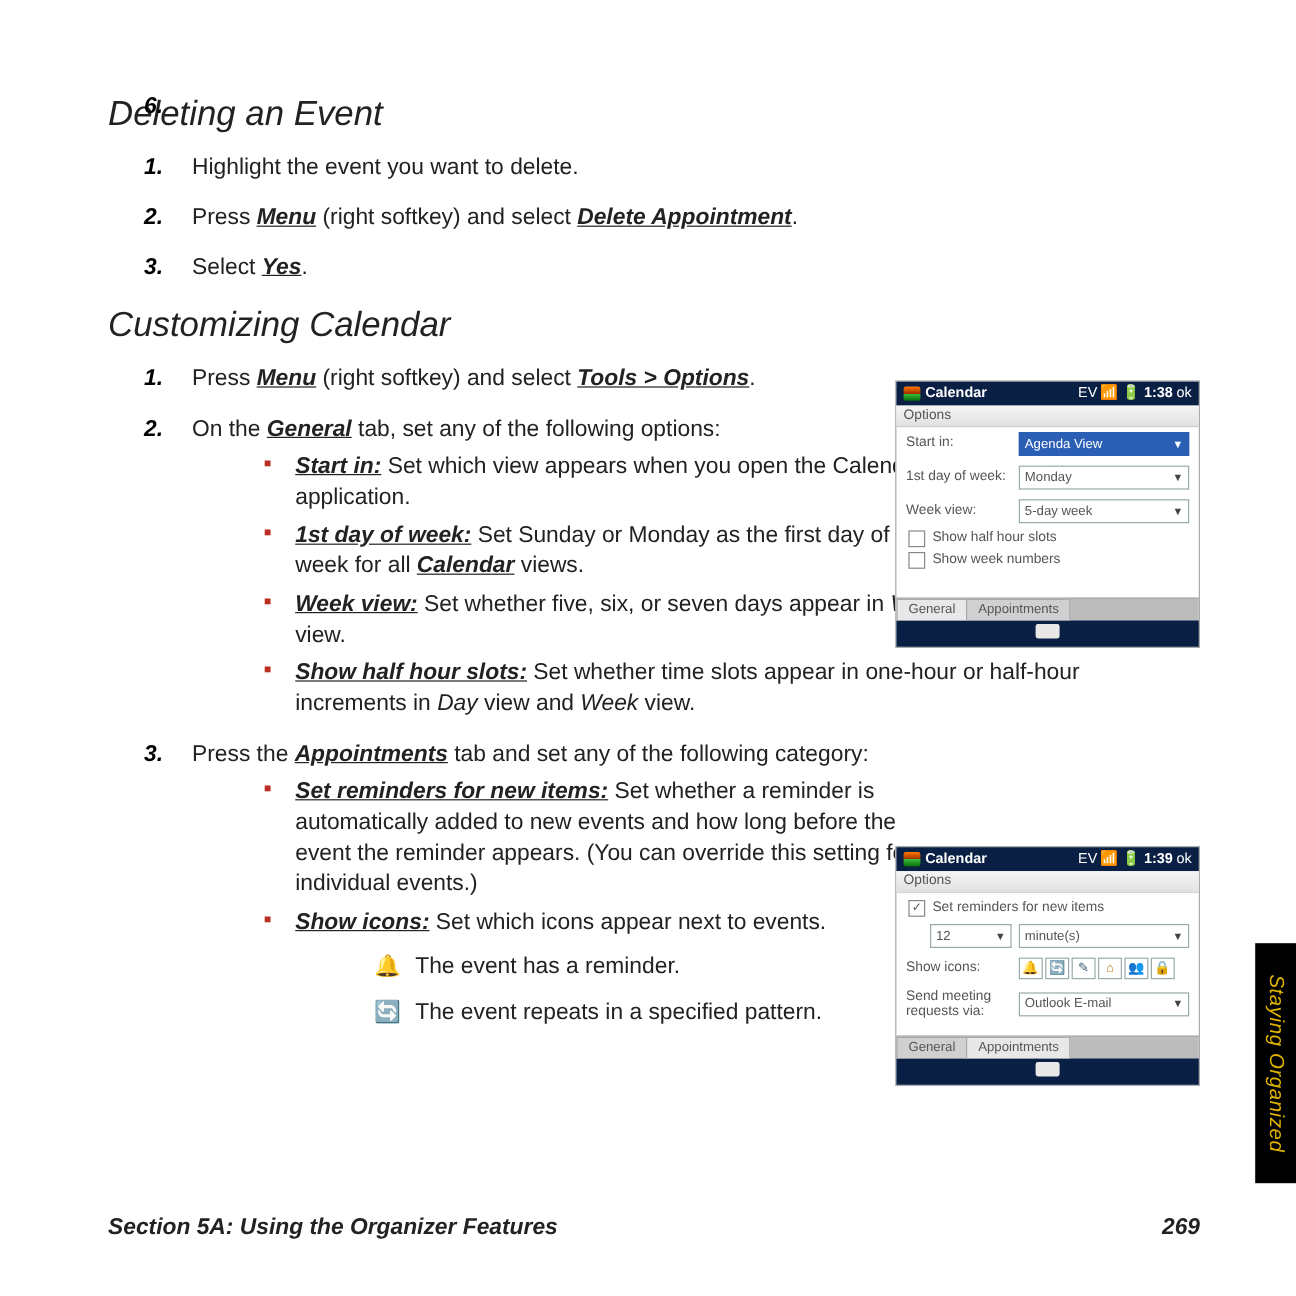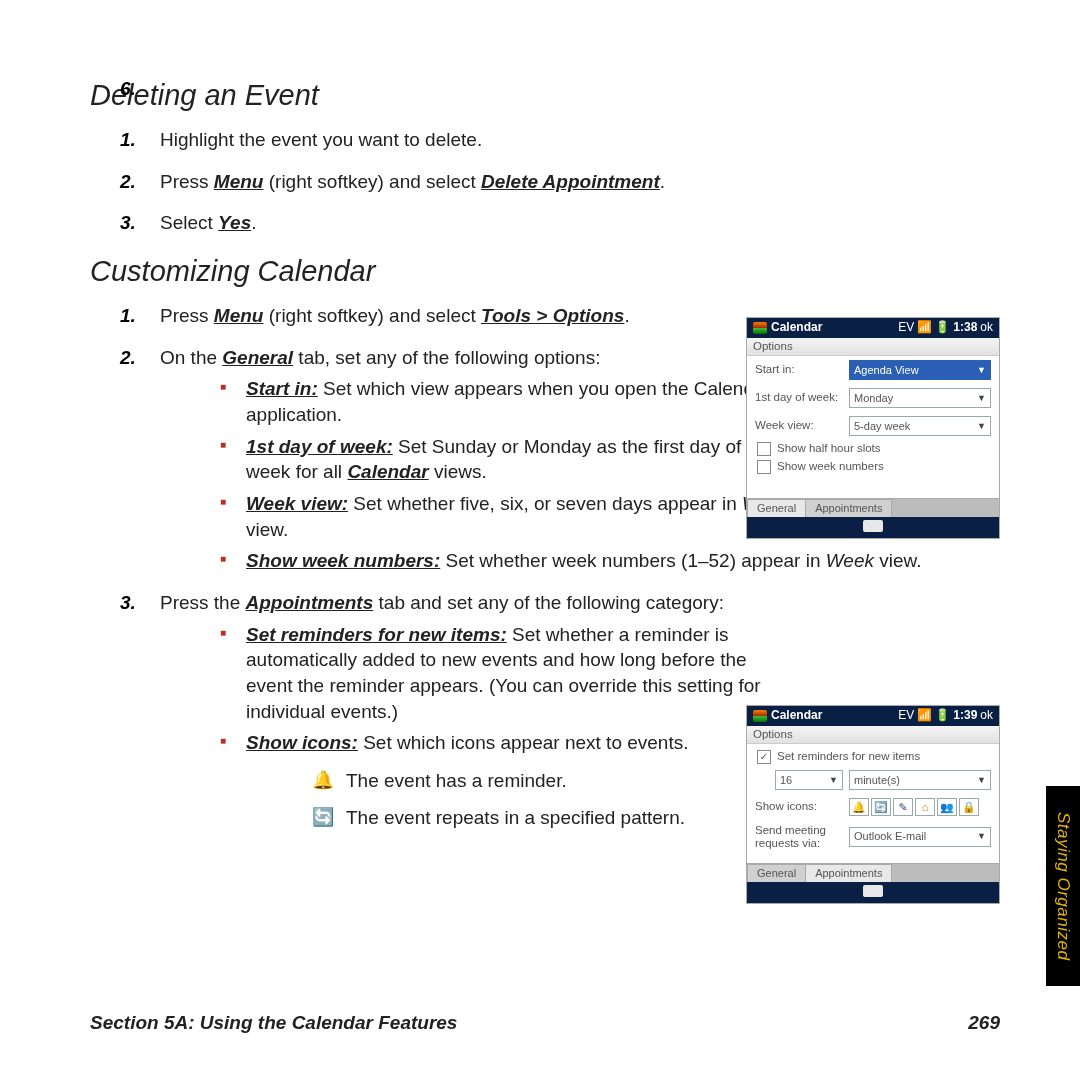--- a/index.html
+++ b/index.html
@@ -259,21 +259,21 @@
           <li class="narrow">
             <span class="bi">Start in:</span><span> Set which view appears when you open the Calendar application.</span>
           </li>
           <li class="narrow">
             <span class="bi">1st day of week:</span><span> Set Sunday or Monday as the first day of the week for all </span><span class="bi">Calendar</span><span> views.</span>
           </li>
           <li class="narrow">
             <span class="bi">Week view:</span><span> Set whether five, six, or seven days appear in </span><span class="i">Week</span><span> view.</span>
           </li>
           <li>
-            <span class="bi">Show week numbers:</span><span> Set whether week numbers (1–52) appear in </span><span class="i">Week</span><span> view.</span>
+            <span class="bi">Show half hour slots:</span><span> Set whether time slots appear in one-hour or half-hour increments in </span><span class="i">Day</span><span> view and </span><span class="i">Week</span><span> view.</span>
           </li>
         </ul>
       </li>
 
       <li>
         <span class="num">3.</span>
         <span>
           <span>Press the </span><span class="bi">Appointments</span><span> tab and set any of the following category:</span>
         </span>
 
@@ -365,21 +365,21 @@
         <span>ok</span>
       </span>
     </div>
     <div class="hdr2">Options</div>
     <div class="chk" style="padding-top:6px">
         <span class="box">✓</span>
         <span>Set reminders for new items</span>
       </div>
     <div class="row" style="padding-left:28px">
       <span class="sel" style="flex:0 0 58px">
-          <span>16</span>
+          <span>12</span>
           <span class="caret">▼</span>
         </span>
       <span style="width:6px"></span>
       <span class="sel">
           <span>minute(s)</span>
           <span class="caret">▼</span>
         </span>
     </div>
     <div class="row">
         <span class="lbl">Show icons:</span>
@@ -405,16 +405,16 @@
       <span class="tab">Appointments</span>
     </div>
     <div class="kbbar"><span class="kb"></span></div>
   </div>
 
   <div class="sidetab">
     <span>Staying Organized</span>
   </div>
 
   <div class="footer">
-    <span>Section 5A: Using the Calendar Features</span>
+    <span>Section 5A: Using the Organizer Features</span>
     <span>269</span>
   </div>
 </div>
 
 </body></html>

